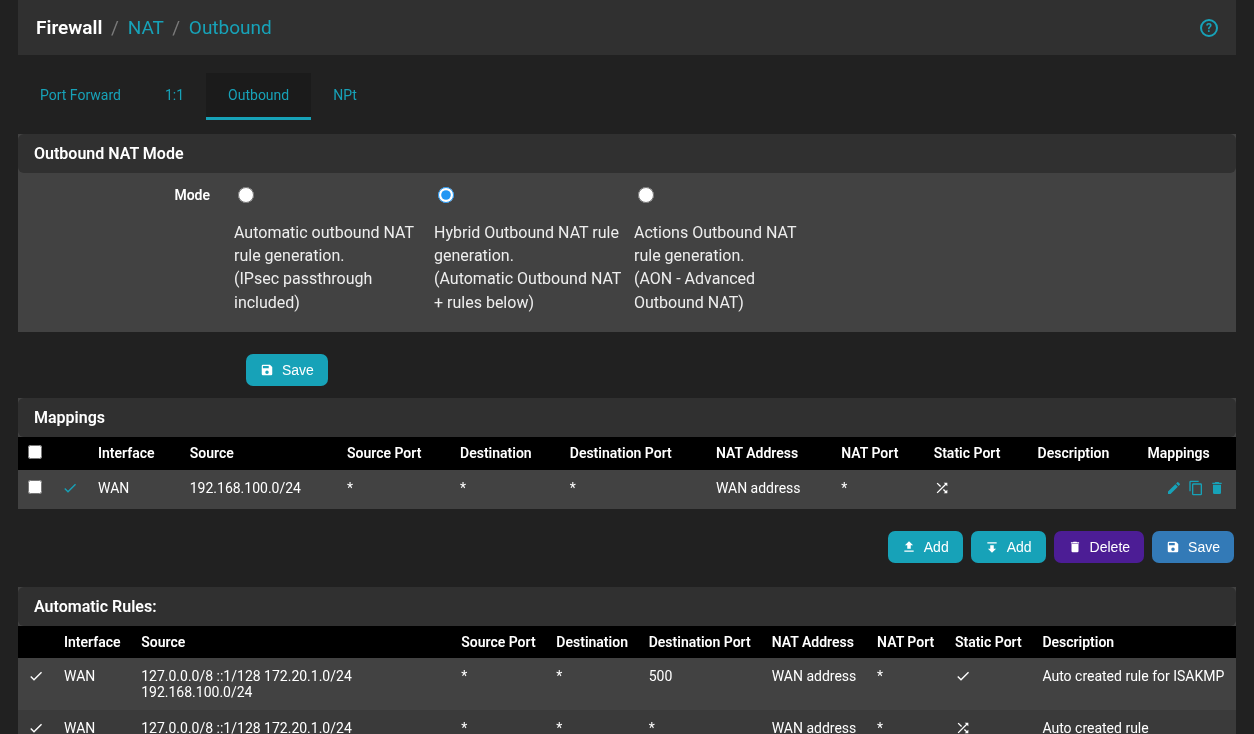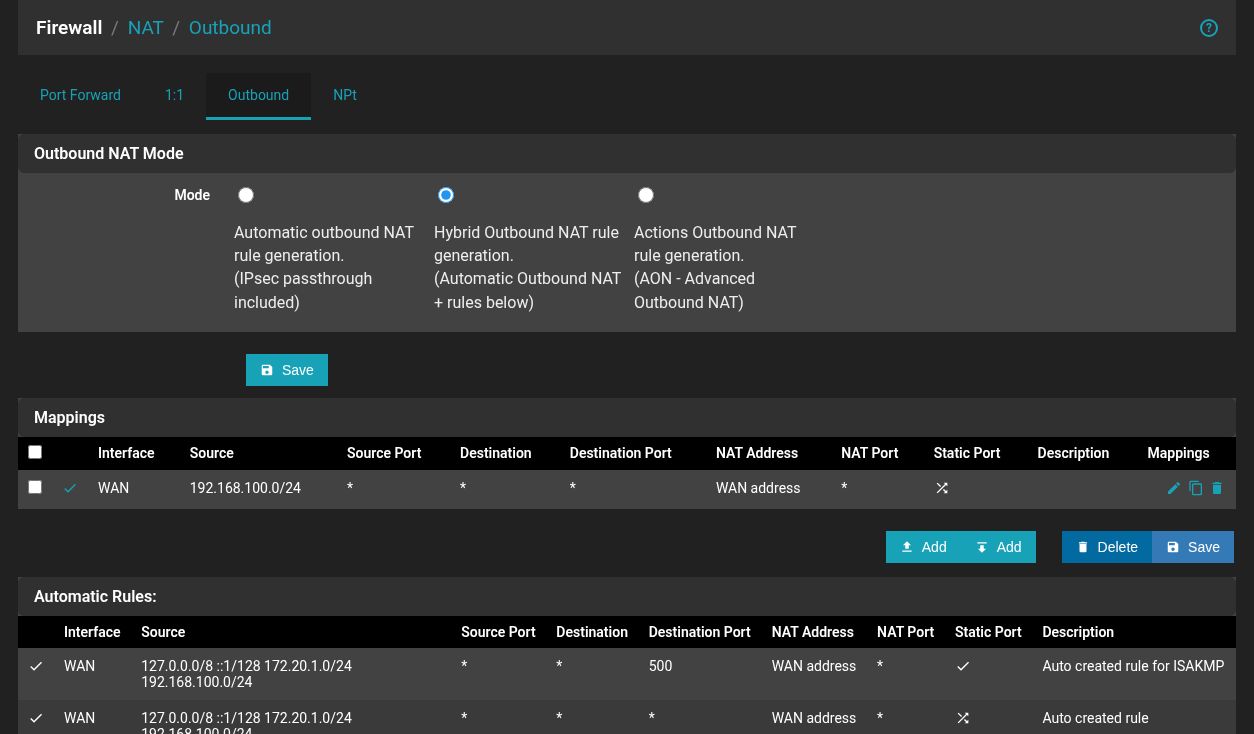--- a/index.html
+++ b/index.html
@@ -88,27 +88,27 @@
     margin-left: 4px;
   }
   .mode-opt .desc { font-size: 16px; line-height: 1.45; color: #eee; }
   .save-row { padding: 10px 0 12px 228px; }
   .btn {
     display: inline-flex;
     align-items: center;
     gap: 8px;
     padding: 8px 14px;
     border: none;
-    border-radius: 0;
+    border-radius: 7px;
     color: #fff;
     font-size: 14px;
     cursor: pointer;
   }
   .btn-teal { background: #17a2b8; }
-  .btn-red { background: #0369a1; margin-left: 26px; }
+  .btn-red { background: #4c1d95; }
   .btn-blue { background: #337ab7; }
   .btn .icon-svg { width: 14px; height: 14px; }
   table { width: 100%; border-collapse: collapse; }
   thead tr { background: #000; border-radius: 16px; }
   th {
     text-align: left;
     padding: 8px 10px;
     font-weight: 600;
     font-size: 14px;
   }
@@ -117,22 +117,22 @@
   td { padding: 10px 10px; vertical-align: top; }
   .check-icon, .shuffle-icon, .edit-icon, .copy-icon, .trash-icon {
     color: #17a2b8;
     display: inline-block;
   }
   .white-icon { color: #fff; }
   .action-cell svg { width: 16px; height: 16px; margin: 0 1px; cursor: pointer; }
   .action-bar {
     display: flex;
     justify-content: flex-end;
-    gap: 0;
-    padding: 10px 2px 14px;
+    gap: 8px;
+    padding: 10px 2px 24px;
   }
   input[type=checkbox] {
     width: 14px; height: 14px;
     accent-color: #424242;
   }
   .th-check { width: 28px; }
   .col-enabled { width: 34px; }
   svg { fill: currentColor; }
 </style>
 </head>

